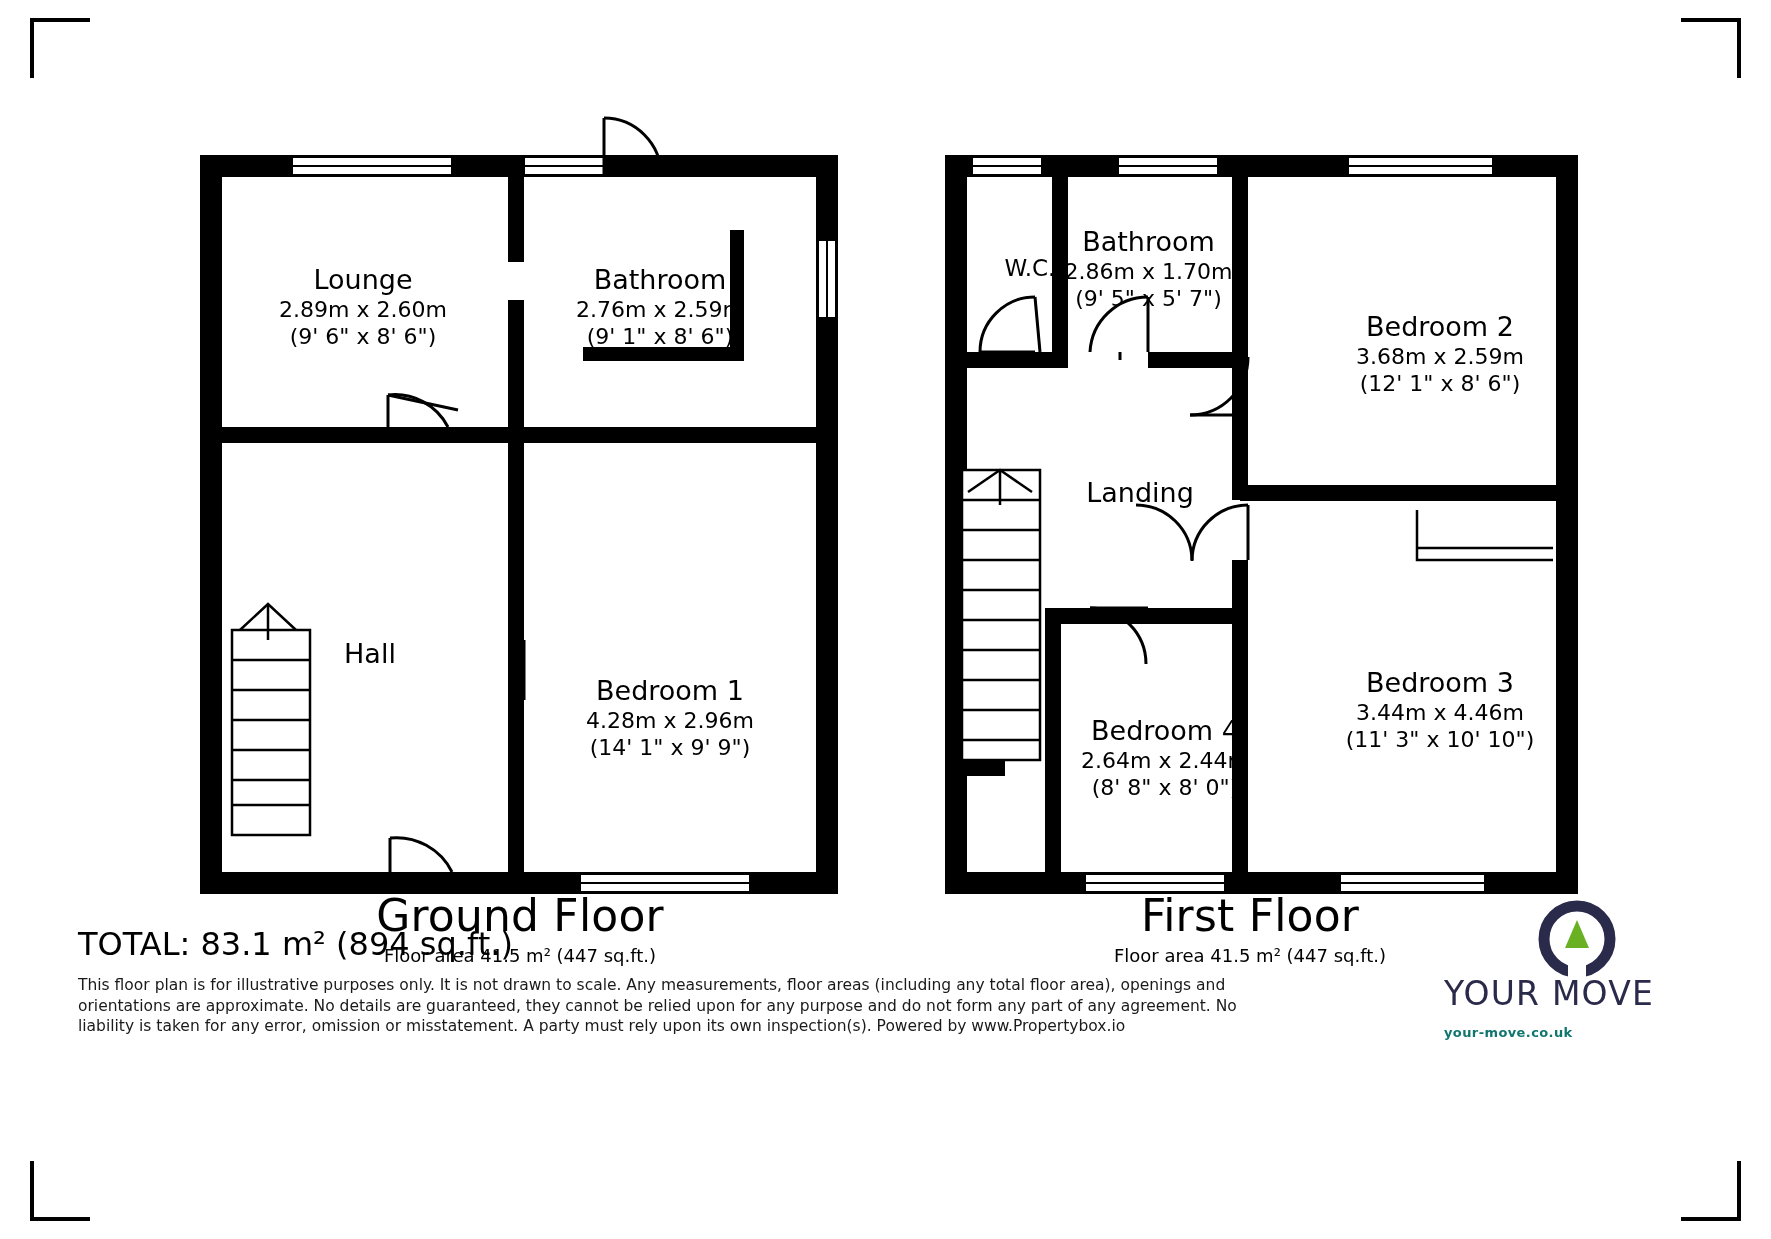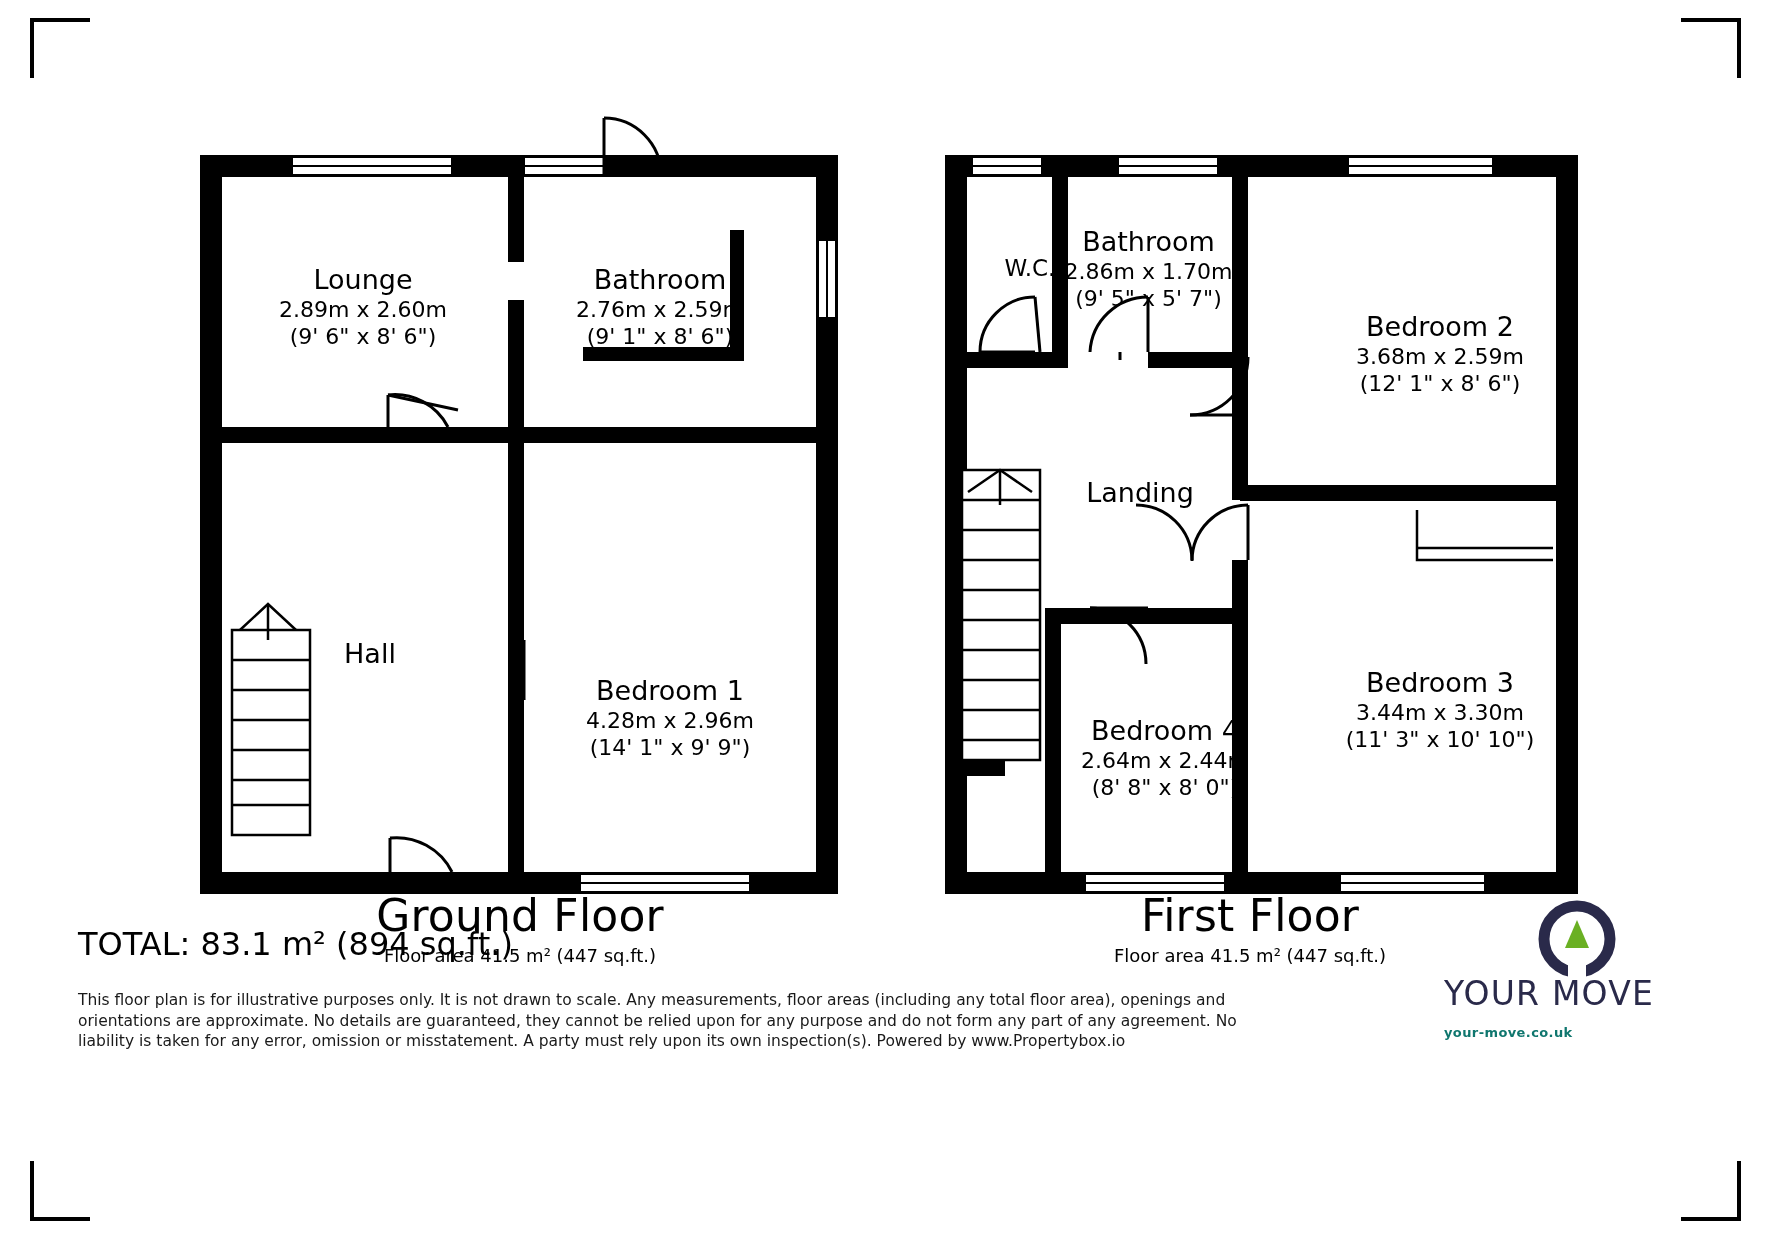--- a/index.html
+++ b/index.html
@@ -98,21 +98,20 @@
 
   .disclaimer {
     position: absolute;
     left: 78px;
     top: 975px;
     width: 1195px;
     font-size: 15.5px;
     line-height: 1.33;
     color: #1a1a1a;
     font-family: "DejaVu Sans", sans-serif;
-    margin-top: 15px;
   }
 
   
   .brand {
     position: absolute;
     right: 62px;
     top: 900px;
     width: 265px;
     text-align: left;
   }
@@ -343,21 +342,21 @@
     <div class="rdim">3.68m x 2.59m</div>
     <div class="rdim">(12' 1" x 8' 6")</div>
   </div>
 
   <div class="label" style="left:1020px; top:477px; width:240px;">
     <div class="rname">Landing</div>
   </div>
 
   <div class="label" style="left:1300px; top:667px; width:280px;">
     <div class="rname">Bedroom 3</div>
-    <div class="rdim">3.44m x 3.30m</div>
+    <div class="rdim">3.44m x 4.46m</div>
     <div class="rdim">(11' 3" x 10' 10")</div>
   </div>
 
   <div class="label" style="left:1040px; top:715px; width:250px;">
     <div class="rname">Bedroom 4</div>
     <div class="rdim">2.64m x 2.44m</div>
     <div class="rdim">(8' 8" x 8' 0")</div>
   </div>
 
   <div class="floor-title" style="left:970px; top:890px; width:560px;">

